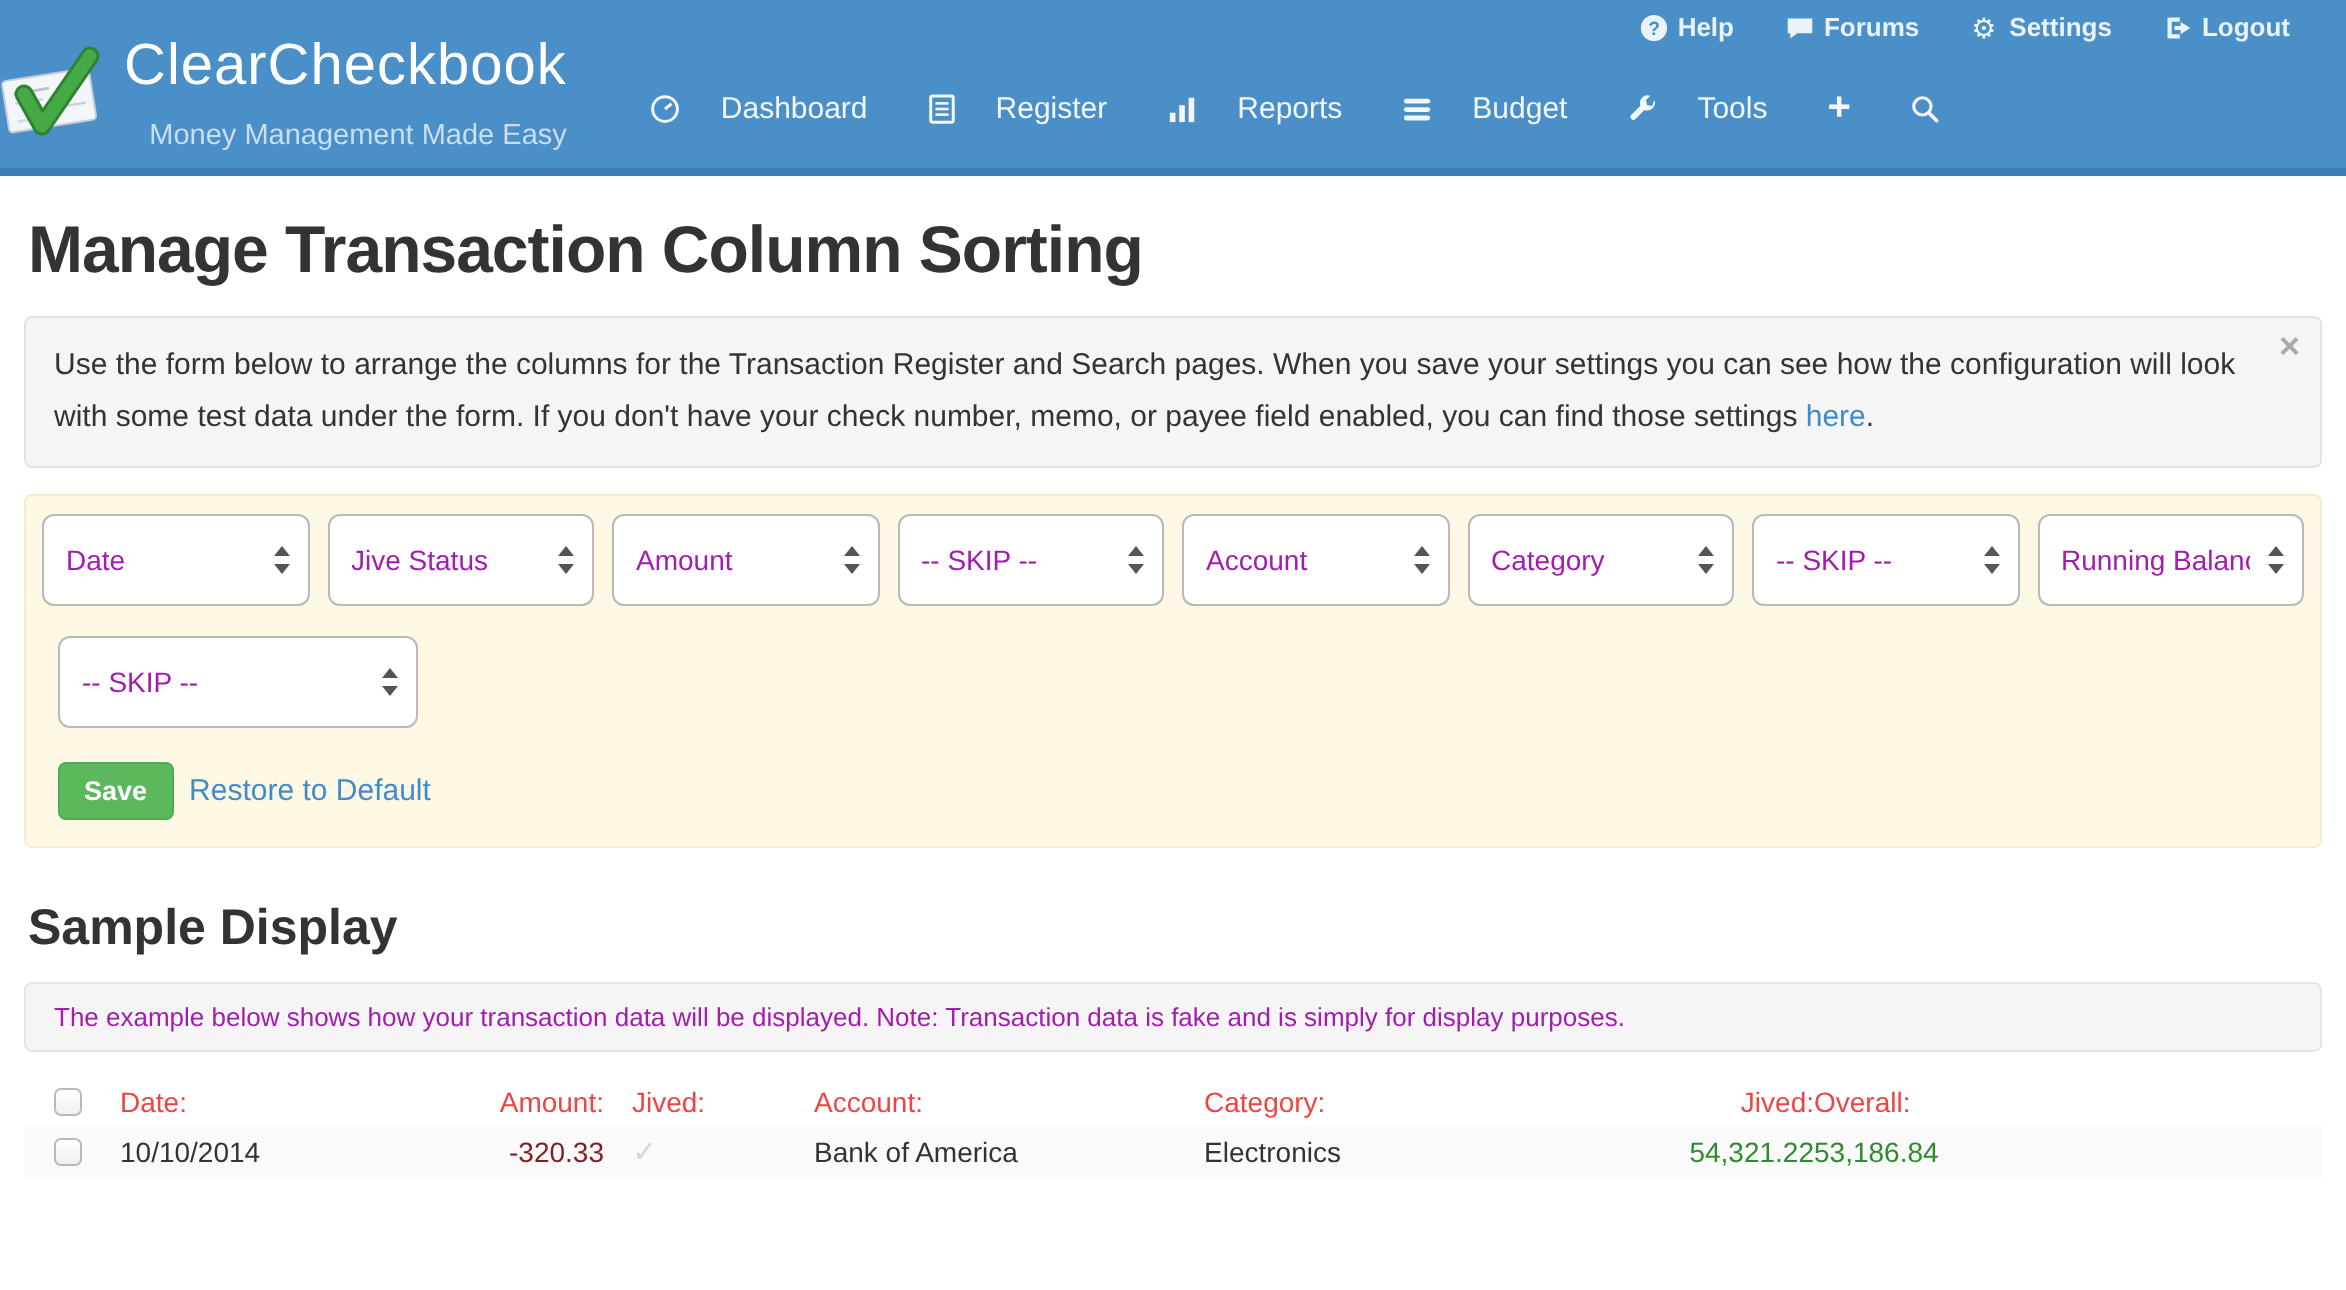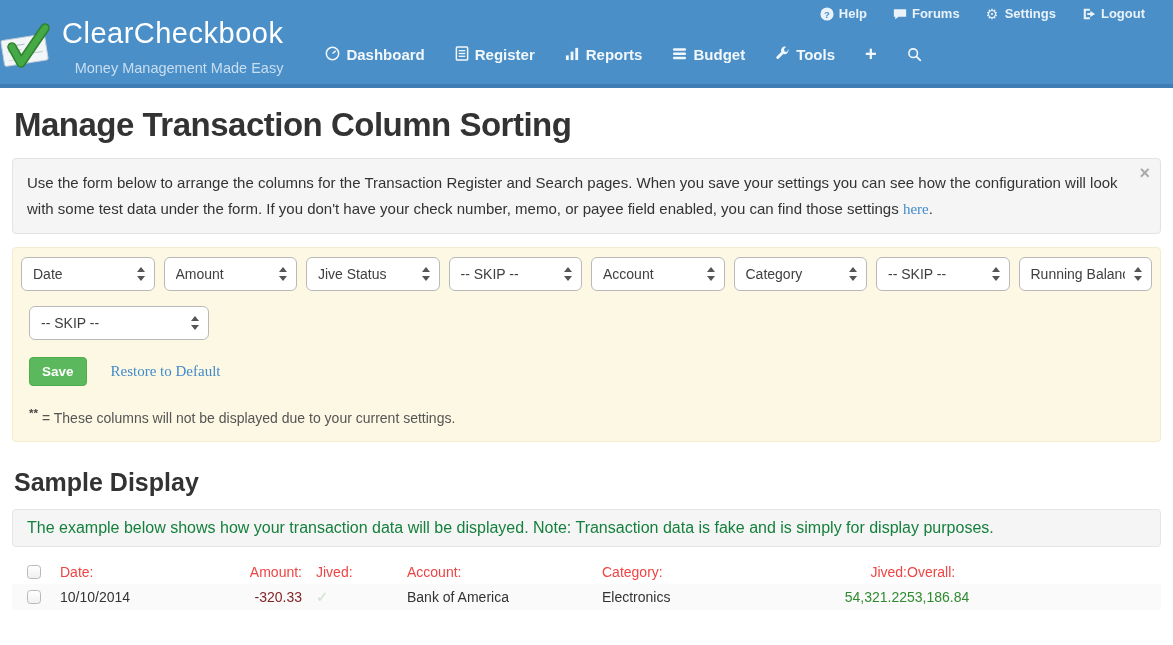--- a/index.html
+++ b/index.html
@@ -12,53 +12,53 @@
   .utility-link svg, .utility-link .uni { width:14px; height:14px; display:block; }
   .uni { font-size:14px; line-height:14px; }
 
   .header-main { display:flex; align-items:flex-end; height:84px; }
   .brand { display:flex; align-items:center; gap:10px; padding-bottom:8px; }
   .brand-text { display:flex; flex-direction:column; }
   .brand-name { color:#fff; font-size:29px; font-weight:normal; letter-spacing:0.5px; line-height:1.05; }
   .brand-tagline { color:#c9def1; font-size:14.5px; align-self:flex-end; margin-top:12px; }
 
   .main-nav { display:flex; align-items:center; gap:30px; margin-left:42px; padding-bottom:18px; }
-  .nav-item { display:flex; gap:6px; color:rgba(255,255,255,.93); font-size:15px; font-weight:bold; cursor:pointer; }
+  .nav-item { display:flex; align-items:center; gap:20px; color:rgba(255,255,255,.93); font-size:15px; font-weight:normal; cursor:pointer; }
   .nav-item svg { display:block; }
   .nav-plus { font-size:20px; font-weight:bold; color:rgba(255,255,255,.93); cursor:pointer; }
 
   
   .content { padding:0 12px; }
   h1.page-title { font-size:33px; font-weight:bold; color:#333; margin:18px 2px 14px; letter-spacing:-0.5px; }
 
   .well-gray { position:relative; background:#f5f5f5; border:1px solid #e3e3e3; border-radius:4px; padding:11px 34px 11px 14px; font-size:15px; line-height:26px; color:#333; }
-  .well-gray a, a.link { color:#428bca; text-decoration:none; cursor:pointer;font-family:Liberation Serif, serif; }
+  .well-gray a, a.link { color:#428bca; text-decoration:none; cursor:pointer; }
   .close-x { position:absolute; top:5px; right:10px; font-size:18px; font-weight:bold; color:#aaa; cursor:pointer; line-height:1; }
 
   .well-warning { background:#fcf8e3; border:1px solid #f3ecce; border-radius:4px; margin-top:13px; padding:9px 8px 13px; }
   .select-row-1 { display:flex; gap:9px; }
   .select-wrap { position:relative; }
   .select-row-1 .select-wrap { flex:1 1 0; min-width:0; }
   .select-wrap.narrow { width:180px; margin-left:8px; }
   select.col-select { -webkit-appearance:none; -moz-appearance:none; appearance:none;
-     width:100%; height:34px; background:#fff; border:1px solid #b9b9b9; border-radius:6px;
-     padding:0 26px 0 11px; font-family:inherit; font-size:14px; color:#404040; cursor:pointer; }
+     width:100%; height:46px; background:#fff; border:1px solid #b9b9b9; border-radius:6px;
+     padding:0 26px 0 11px; font-family:inherit; font-size:14px; color:#a21caf; cursor:pointer; }
   .sel-arrows { position:absolute; right:10px; top:50%; width:8px; height:14px; margin-top:-7px; pointer-events:none; }
   .sel-arrows::before { content:""; position:absolute; top:0; left:0; border-left:4px solid transparent; border-right:4px solid transparent; border-bottom:5px solid #555; }
   .sel-arrows::after  { content:""; position:absolute; bottom:0; left:0; border-left:4px solid transparent; border-right:4px solid transparent; border-top:5px solid #555; }
   .form-row { margin-top:15px; }
 
-  .actions-row { display:flex; align-items:center; gap:24px; margin:17px 0 0 8px; }
+  .actions-row { display:flex; align-items:center; gap:8px; margin:17px 0 0 8px; }
   .btn-save { background:#5cb85c; border:1px solid #4cae4c; color:#fff; font-family:inherit; font-size:13.5px; font-weight:bold; padding:6px 12px; border-radius:4px; cursor:pointer; }
   .restore-link { font-size:15px; }
   .skip-note { margin:20px 0 2px 8px; font-size:14px; color:#555; }
   .skip-note sup { font-weight:bold; color:#444; }
 
   h2.sample-title { font-size:25px; font-weight:bold; color:#333; margin:26px 2px 12px; }
-  .sample-note { background:#f5f5f5; border:1px solid #e5e5e5; border-radius:4px; padding:9px 14px; font-size:16px; color:#15803d; }
+  .sample-note { background:#f5f5f5; border:1px solid #e5e5e5; border-radius:4px; padding:9px 14px; font-size:13px; color:#a21caf; }
 
   table.sample-table { width:100%; border-collapse:collapse; margin-top:13px; font-size:14px; }
   table.sample-table td, table.sample-table th { padding:4px 0; vertical-align:middle; text-align:left; font-weight:normal; white-space:nowrap; }
   th.h { font-weight:bold; color:#ef4444; }
   .col-check { width:48px; padding-left:15px !important; }
   .col-date { width:160px; }
   .col-amount { width:82px; text-align:right !important; }
   .col-jived1 { width:105px; padding-left:14px !important; }
   .col-account { width:195px; }
   .col-category { width:180px; }
@@ -177,43 +177,39 @@
 
   <div class="well-gray">
     <span class="close-x">×</span>
     <span>Use the form below to arrange the columns for the Transaction Register and Search pages. When you save your settings you can see how the configuration will look with some test data under the form. If you don't have your check number, memo, or payee field enabled, you can find those settings</span>
     <a class="link">here</a><span>.</span>
   </div>
 
   <div class="well-warning">
     <div class="select-row-1">
       <div class="select-wrap"><select class="col-select"><option>Date</option></select><span class="sel-arrows"></span></div>
+      <div class="select-wrap"><select class="col-select"><option>Jive Status</option></select><span class="sel-arrows"></span></div>
       <div class="select-wrap"><select class="col-select"><option>Amount</option></select><span class="sel-arrows"></span></div>
-      <div class="select-wrap"><select class="col-select"><option>Jive Status</option></select><span class="sel-arrows"></span></div>
       <div class="select-wrap"><select class="col-select"><option>-- SKIP --</option></select><span class="sel-arrows"></span></div>
       <div class="select-wrap"><select class="col-select"><option>Account</option></select><span class="sel-arrows"></span></div>
       <div class="select-wrap"><select class="col-select"><option>Category</option></select><span class="sel-arrows"></span></div>
       <div class="select-wrap"><select class="col-select"><option>-- SKIP --</option></select><span class="sel-arrows"></span></div>
       <div class="select-wrap"><select class="col-select"><option>Running Balance</option></select><span class="sel-arrows"></span></div>
     </div>
 
 
     <div class="form-row">
       <div class="select-wrap narrow"><select class="col-select"><option>-- SKIP --</option></select><span class="sel-arrows"></span></div>
     </div>
 
     <div class="actions-row">
       <button class="btn-save">Save</button>
       <a class="link restore-link">Restore to Default</a>
     </div>
 
-    <div class="skip-note">
-      <sup>**</sup>
-      <span>= These columns will not be displayed due to your current settings.</span>
-    </div>
   </div>
 
   <h2 class="sample-title">Sample Display</h2>
 
   <div class="sample-note">The example below shows how your transaction data will be displayed. Note: Transaction data is fake and is simply for display purposes.</div>
 
   <table class="sample-table">
     <tbody>
         <tr>
       <th class="col-check">

